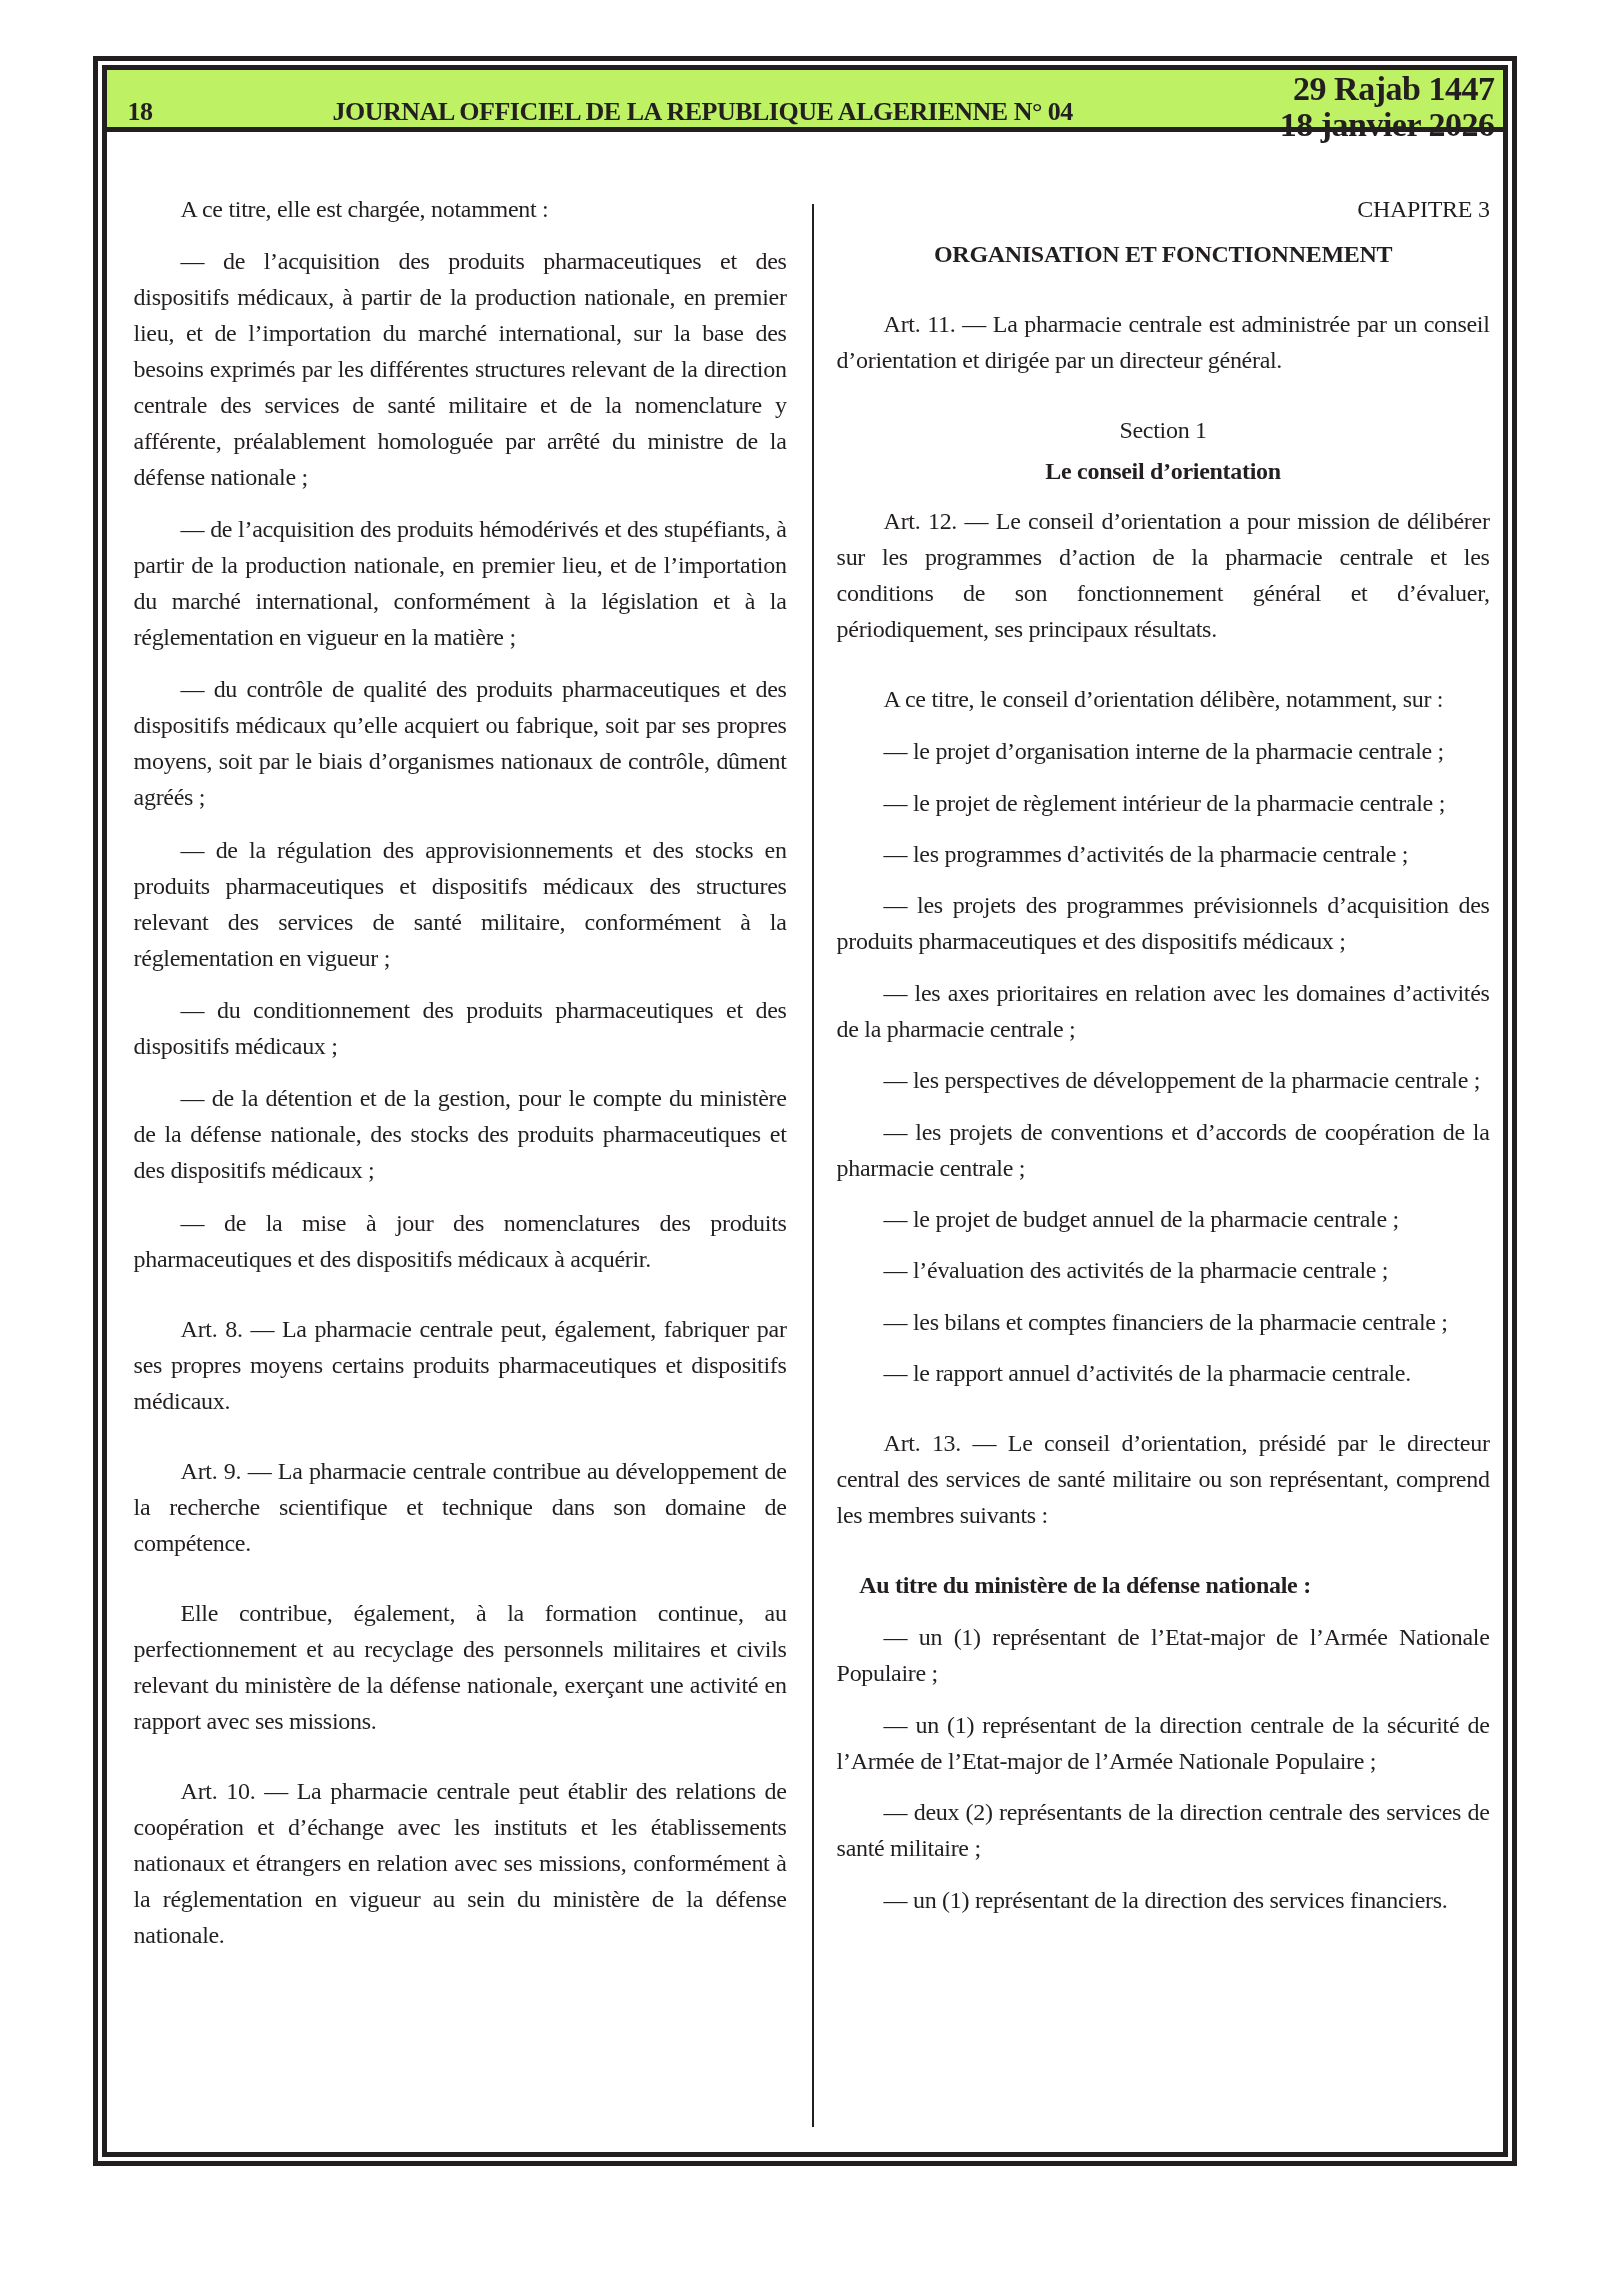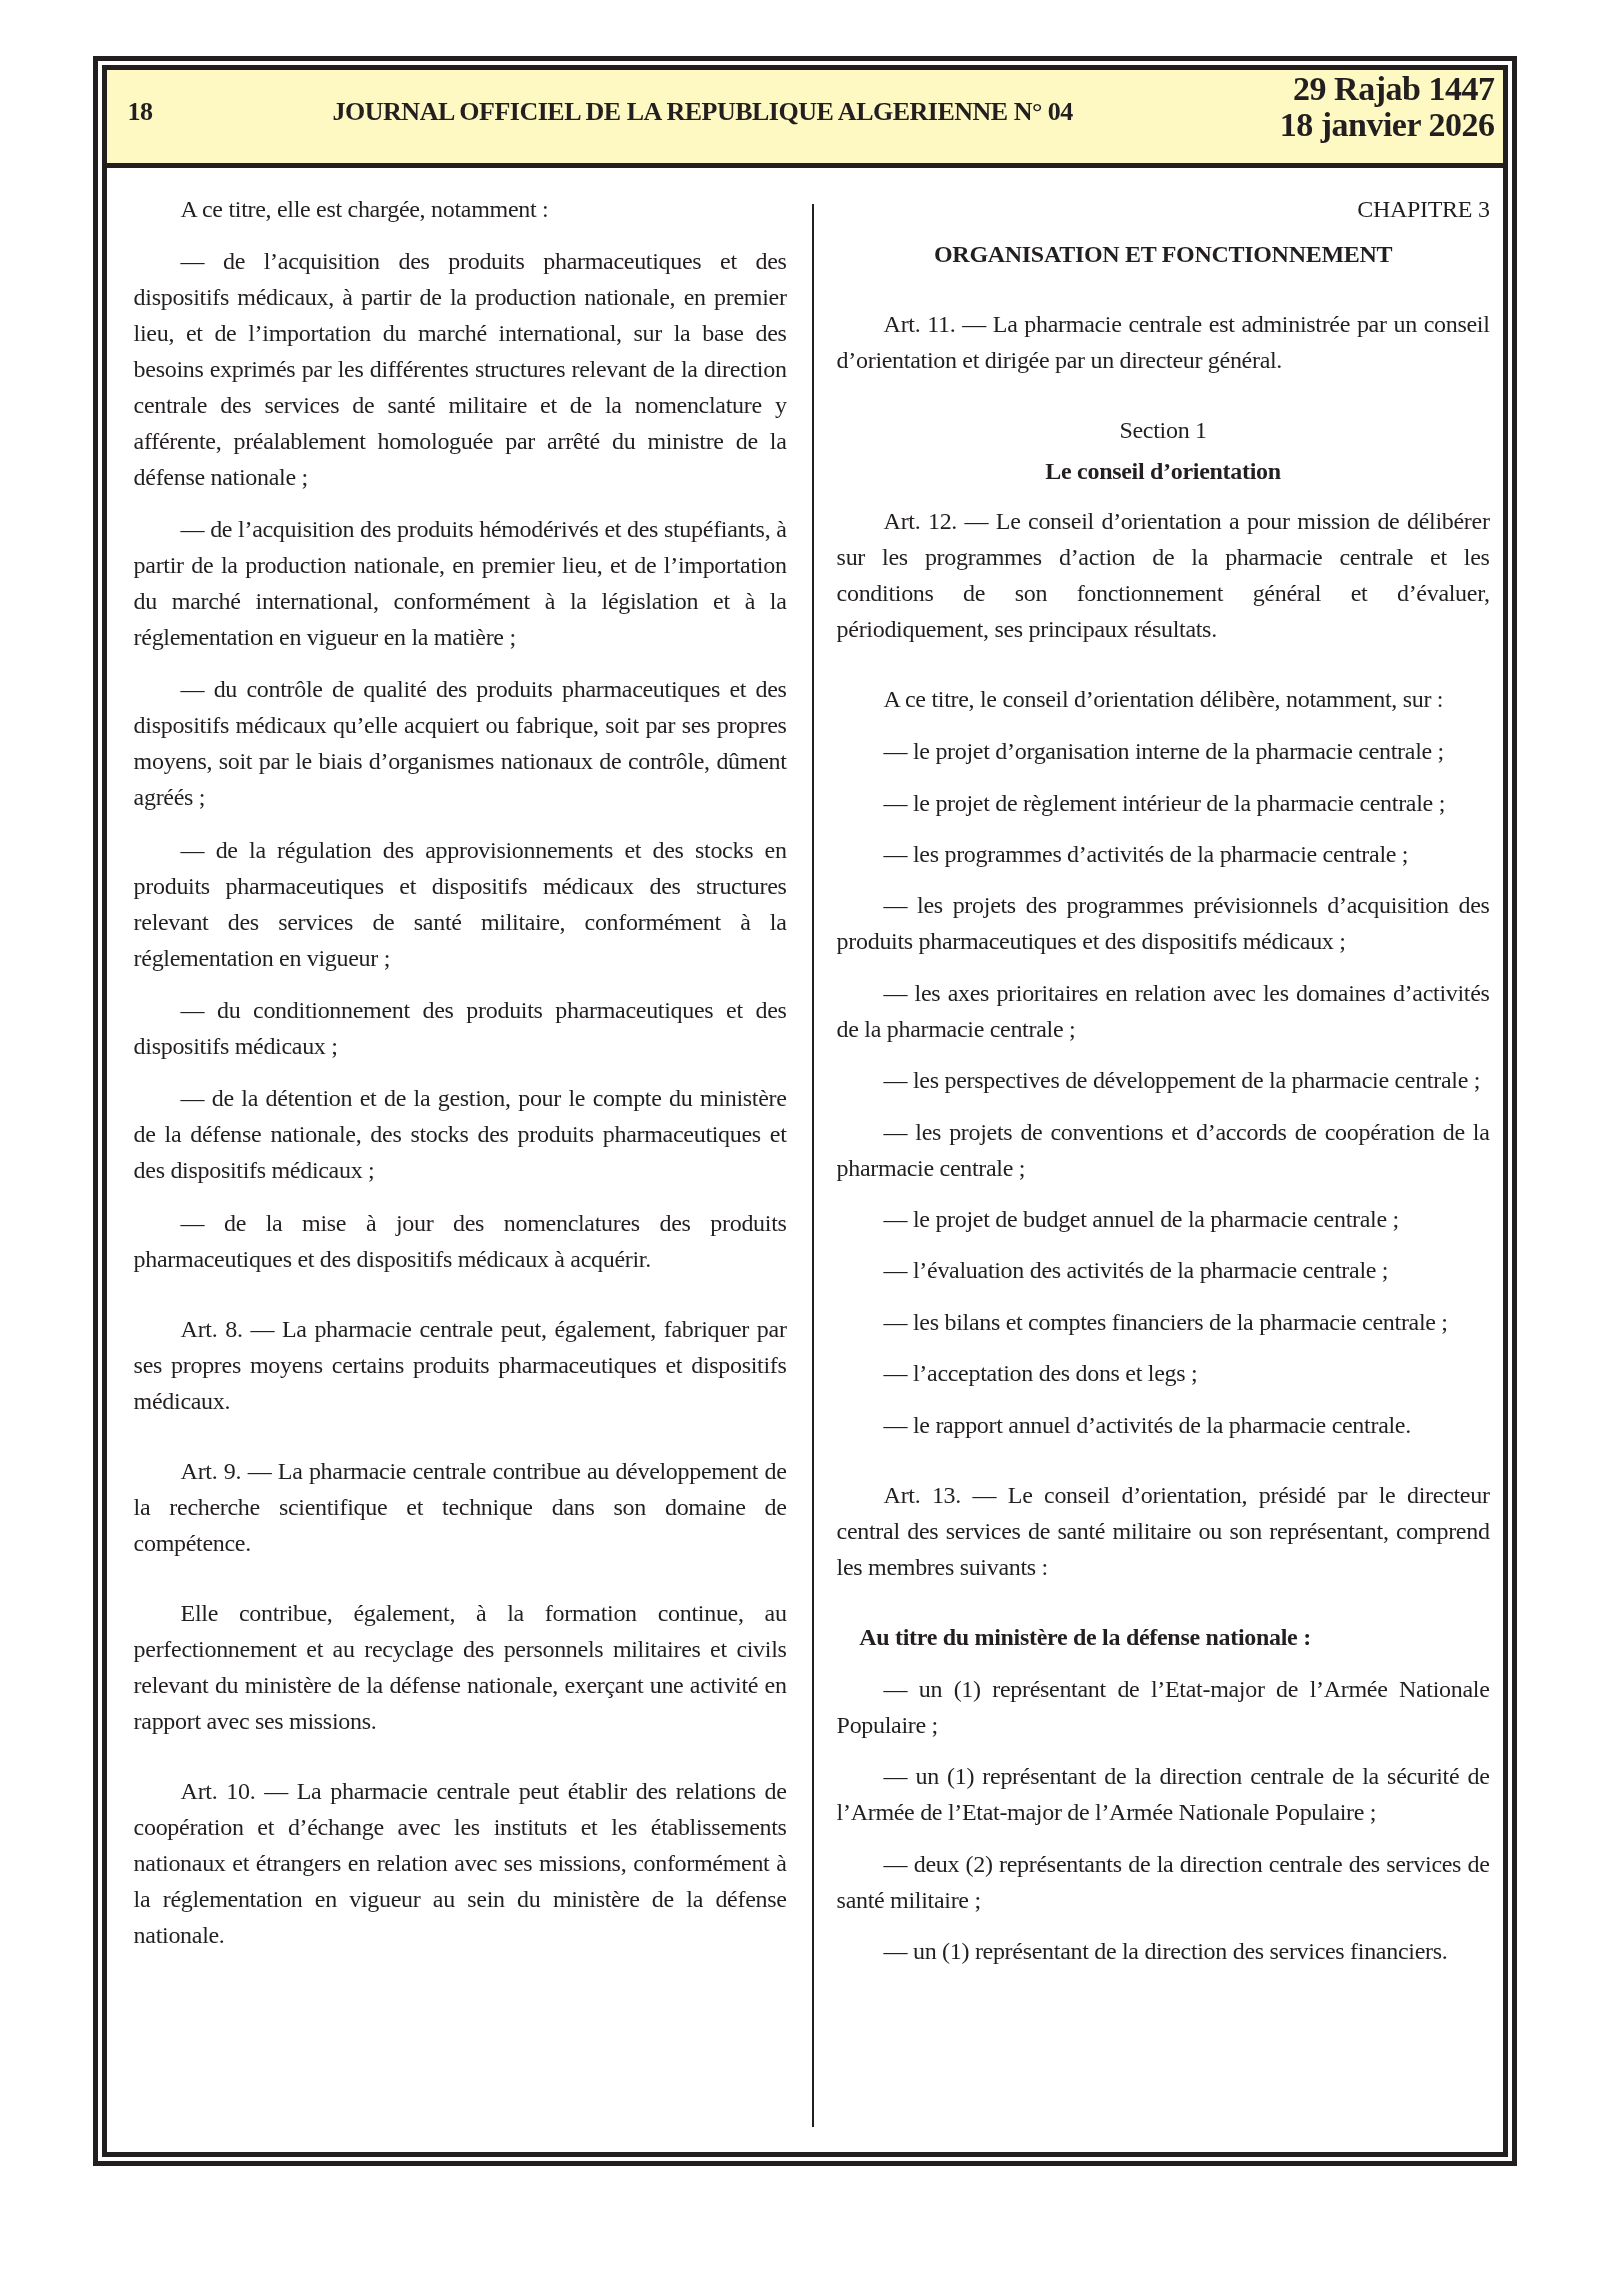--- a/index.html
+++ b/index.html
@@ -8,22 +8,22 @@
 
     .frame-outer {
       position: absolute; left: 93px; top: 56px; width: 1424px; height: 2110px;
       border: 5.4px solid #231f20;
     }
     .frame-inner {
       position: absolute; left: 3.6px; top: 3.6px; right: 3.6px; bottom: 3.6px;
       border: 5.4px solid #231f20;
     }
     .header {
-      position: absolute; left: 0; top: 0; right: 0; height: 98px;
-      background: #fef9c3;
+      position: absolute; left: 0; top: 0; right: 0; height: 62px;
+      background: #bef264;
       border-bottom: 5.4px solid #231f20;
     }
     .hdr-page {
       position: absolute; left: 21px; top: 27px;
       font-weight: bold; font-size: 26px; letter-spacing: -0.5px;
     }
     .hdr-title {
       position: absolute; left: 226px; top: 27px;
       font-weight: bold; font-size: 26px; letter-spacing: -0.5px; white-space: nowrap;
     }
@@ -98,21 +98,20 @@
       <p class="p list">— le projet d’organisation interne de la pharmacie centrale ;</p>
       <p class="p list">— le projet de règlement intérieur de la pharmacie centrale ;</p>
       <p class="p list">— les programmes d’activités de la pharmacie centrale ;</p>
       <p class="p list">— les projets des programmes prévisionnels d’acquisition des produits pharmaceutiques et des dispositifs médicaux ;</p>
       <p class="p list">— les axes prioritaires en relation avec les domaines d’activités de la pharmacie centrale ;</p>
       <p class="p list">— les perspectives de développement de la pharmacie centrale ;</p>
       <p class="p list">— les projets de conventions et d’accords de coopération de la pharmacie centrale ;</p>
       <p class="p list">— le projet de budget annuel de la pharmacie centrale ;</p>
       <p class="p list">— l’évaluation des activités de la pharmacie centrale ;</p>
       <p class="p list">— les bilans et comptes financiers de la pharmacie centrale ;</p>
-      <p class="p list">— l’acceptation des dons et legs ;</p>
       <p class="p list">— le rapport annuel d’activités de la pharmacie centrale.</p>
       <p class="p big-gap">Art. 13. — Le conseil d’orientation, présidé par le directeur central des services de santé militaire ou son représentant, comprend les membres suivants :</p>
       <p class="bold-head">Au titre du ministère de la défense nationale :</p>
       <p class="p list">— un (1) représentant de l’Etat-major de l’Armée Nationale Populaire ;</p>
       <p class="p list">— un (1) représentant de la direction centrale de la sécurité de l’Armée de l’Etat-major de l’Armée Nationale Populaire ;</p>
       <p class="p list">— deux (2) représentants de la direction centrale des services de santé militaire ;</p>
       <p class="p list">— un (1) représentant de la direction des services financiers.</p>
     </div>
 
   </div>

